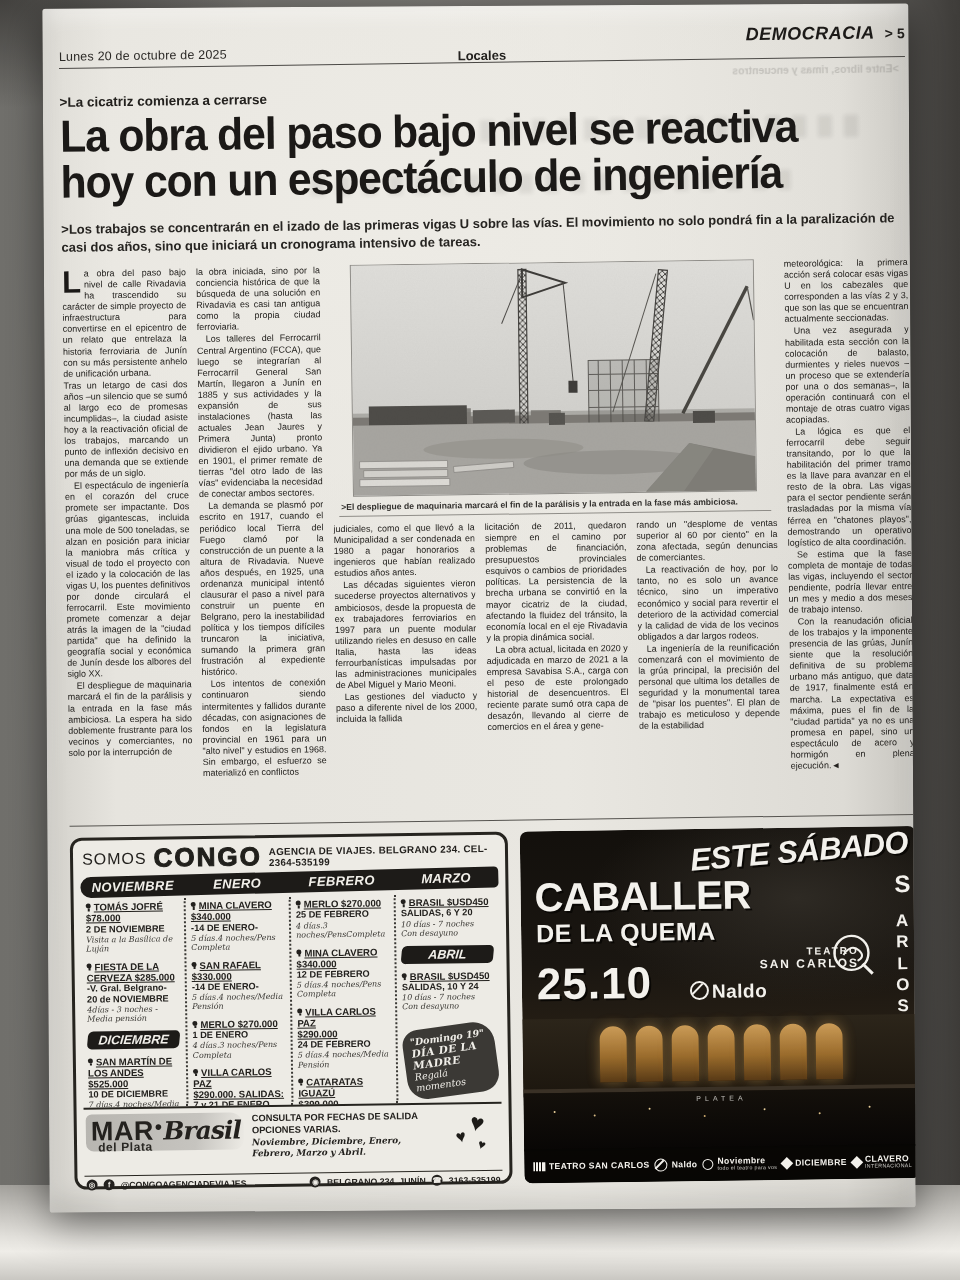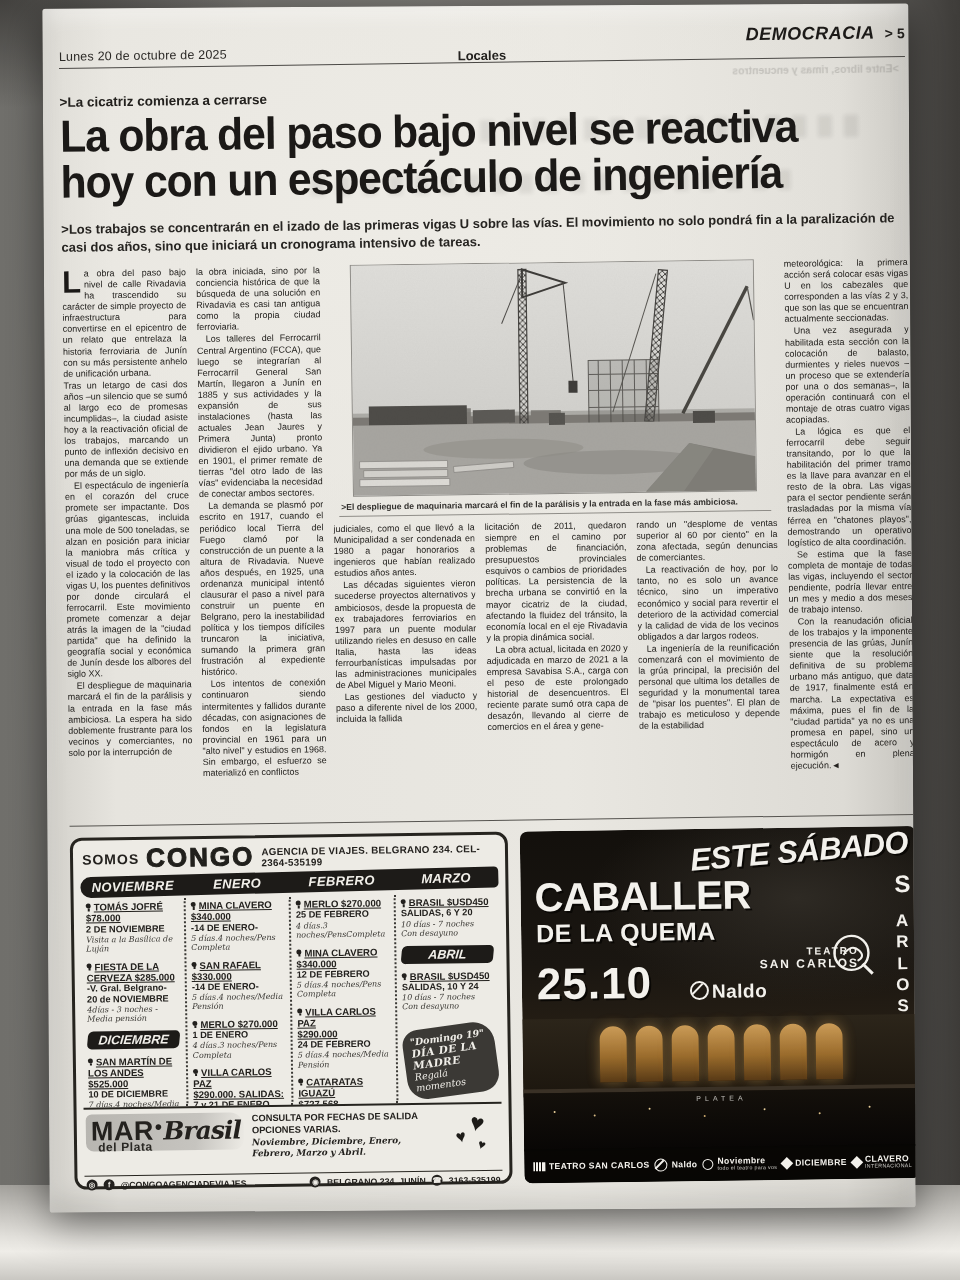--- a/index.html
+++ b/index.html
@@ -51,21 +51,21 @@
   .caption{font-size:8.6px;font-weight:700;color:#33312e;border-bottom:1px solid #8f8d88;padding:3px 0 4px 2px;margin:2px 6px 0 6px;}
   .crow{display:flex;gap:10px;margin-top:7px;flex:1;overflow:hidden;}
   .crow .col{flex:1;}
 
   
   .ads{display:flex;gap:12px;margin-top:13px;border-top:1.2px solid #55534f;padding-top:11px;}
 
   
   .tad{width:438px;flex:0 0 438px;background:#edebe5;border:3px solid #26241f;border-radius:12px;padding:6px 7px 4px 7px;box-sizing:border-box;height:352px;position:relative;}
   .tad-head{display:flex;align-items:center;gap:7px;padding:1px 2px 4px 2px;}
-  .somos{font-weight:700;font-size:14px;letter-spacing:1px;}
+  .somos{font-weight:400;font-size:16px;letter-spacing:1px;}
   .congo{font-weight:900;font-size:26px;letter-spacing:2px;color:#21201c;-webkit-text-stroke:1px #21201c;line-height:.9;}
   .tad-head-rest{font-weight:900;font-size:9.8px;letter-spacing:.3px;}
   .mbar{display:flex;background:#1d1b18;border-radius:12px 5px 5px 12px;color:#f2f0ea;transform:rotate(-.7deg);height:21px;align-items:center;}
   .mlab{flex:1;text-align:center;font-weight:900;font-style:italic;font-size:13px;letter-spacing:.4px;}
   .mcols{display:flex;height:208px;margin-top:4px;}
   .mcol{flex:1;padding:2px 4px 0 5px;overflow:hidden;}
   .mcol + .mcol{border-left:2px dotted #3a3834;}
   .trip{margin-bottom:7px;}
   .trip .t{font-weight:900;font-size:9.6px;text-decoration:underline;line-height:1.15;}
   .trip .tt{white-space:pre-line;}
@@ -348,21 +348,21 @@
                 <div class="n">5 días.4 noches/Pens Completa</div>
               </div>
               <div class="trip">
                 <div class="t"><span class="pin"></span><span class="tt">VILLA CARLOS PAZ
 $290.000</span></div>
                 <div class="m">24 DE FEBRERO</div>
                 <div class="n">5 días.4 noches/Media Pensión</div>
               </div>
               <div class="trip">
                 <div class="t"><span class="pin"></span><span class="tt">CATARATAS IGUAZÚ
-$727.568</span></div>
+$399.000</span></div>
               </div>
             </div>
             <div class="mcol">
               <div class="trip">
                 <div class="t"><span class="pin"></span><span class="tt">BRASIL $USD450</span></div>
                 <div class="m">SALIDAS, 6 Y 20</div>
                 <div class="n">10 días - 7 noches
 Con desayuno</div>
               </div>
               <div class="pill">ABRIL</div>

